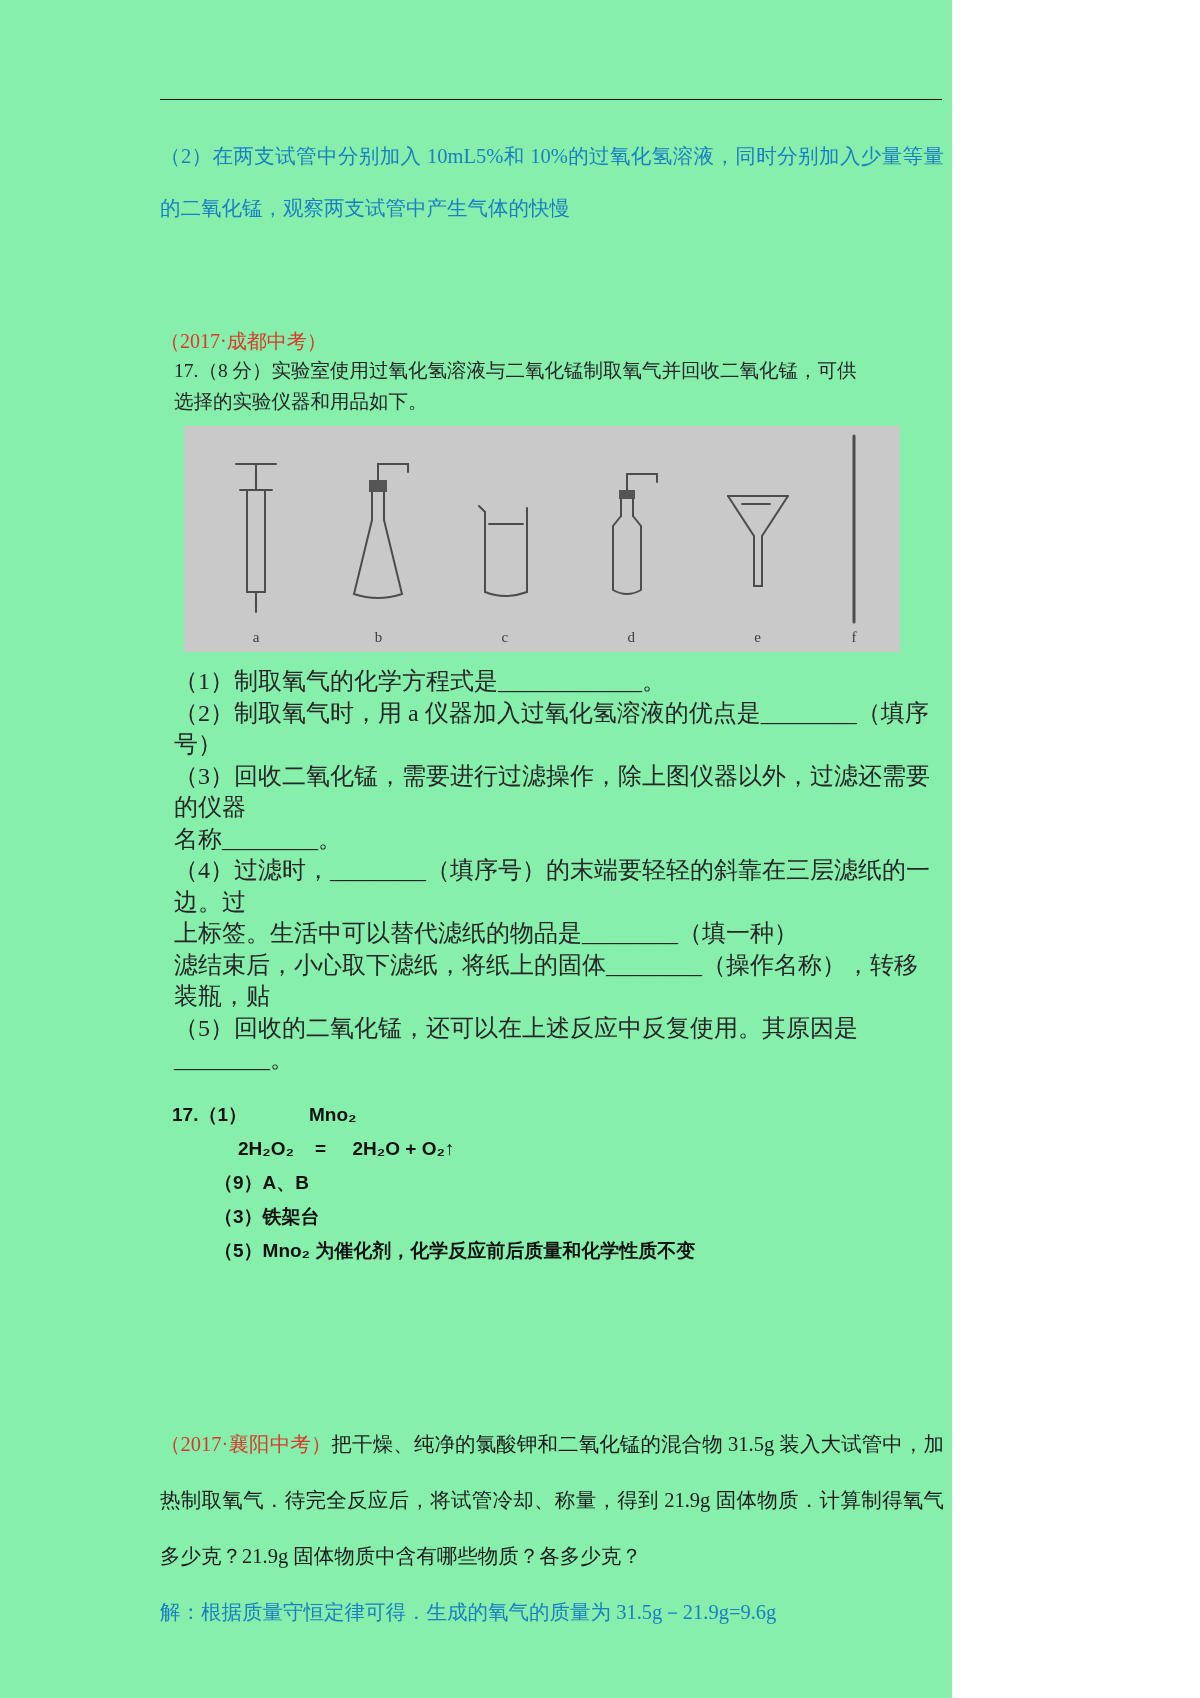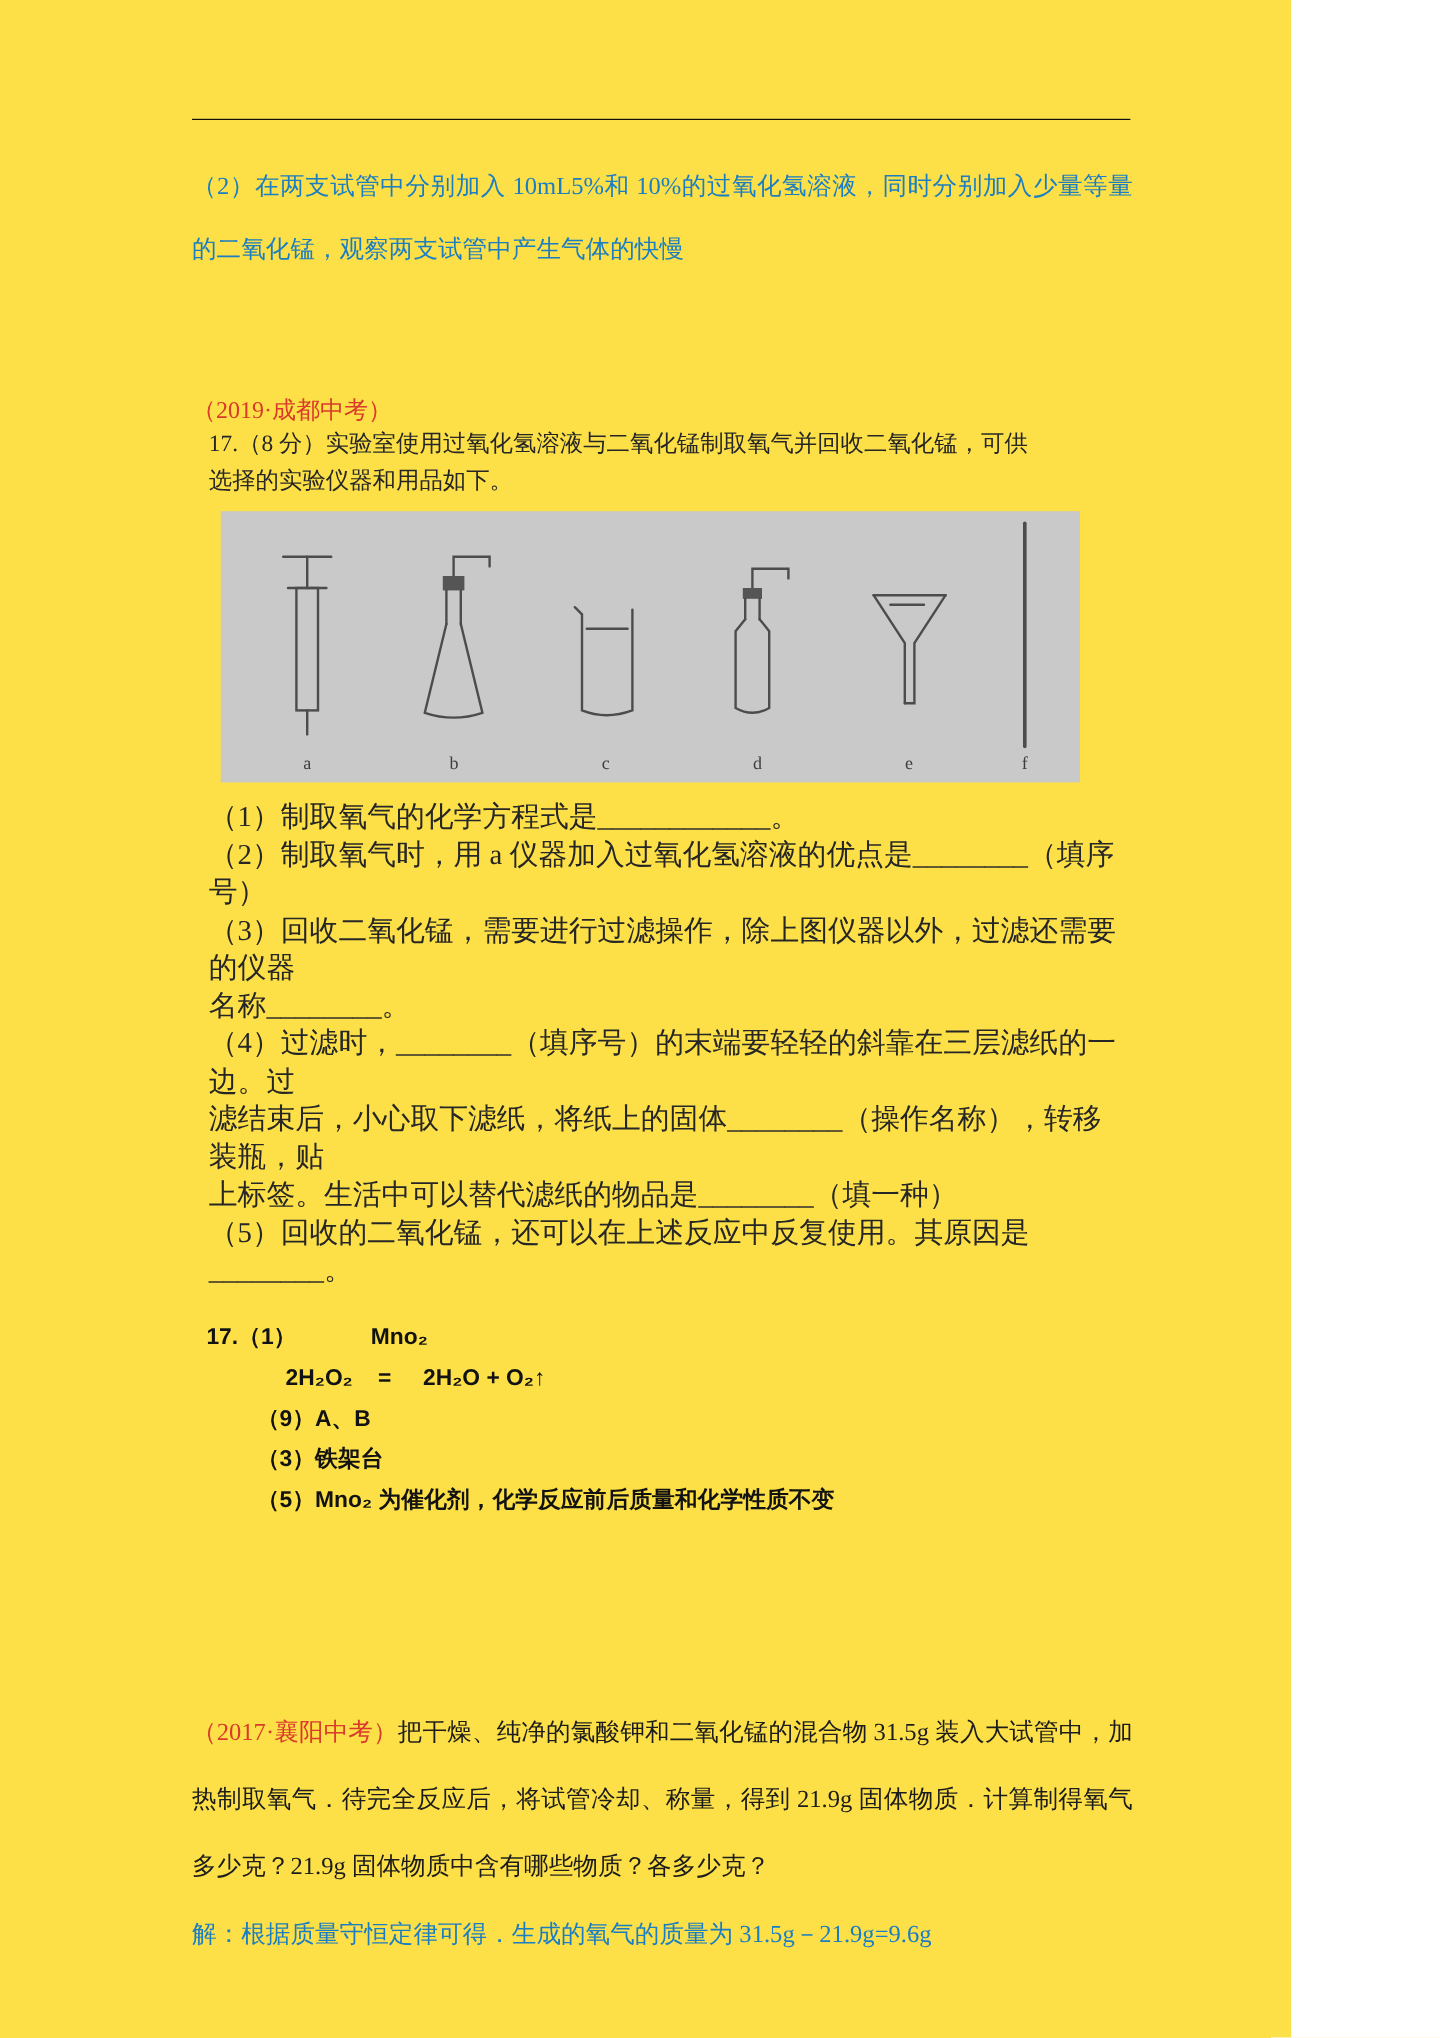--- a/index.html
+++ b/index.html
@@ -4,21 +4,21 @@
 <style>
   :root{
     --blue:#1b7ec2;
     --red:#d93a2b;
     --ink:#1f1f1f;
     --panel:#c9c9c9;
   }
   *{margin:0;padding:0;box-sizing:border-box;}
   html,body{background:#ffffff;}
   .page{
-    width:1076px;height:1698px;background:#fde047;position:relative;
+    width:952px;height:1698px;background:#86efac;position:relative;
     font-family:"Liberation Serif", serif;color:var(--ink);overflow:hidden;
   }
   .content{position:absolute;left:160px;top:0;width:790px;}
   .divider{margin-top:99px;width:782px;border-top:1.6px solid #111;}
   .intro{
     margin-top:30px;width:784px;font-size:20.5px;line-height:52px;
     color:var(--blue);text-align:justify;
   }
   .source{font-size:20px;color:var(--red);}
   .source-1{margin-top:94px;}
@@ -57,21 +57,21 @@
 </head>
 <body>
 
 <div class="page">
   <div class="content">
 
     <div class="divider"></div>
 
     <p class="intro">（2）在两支试管中分别加入 10mL5%和 10%的过氧化氢溶液，同时分别加入少量等量的二氧化锰，观察两支试管中产生气体的快慢</p>
 
-    <p class="source source-1">（2019·成都中考）</p>
+    <p class="source source-1">（2017·成都中考）</p>
 
     <div class="scan">
       <div class="scan-header">
         <p>17.（8 分）实验室使用过氧化氢溶液与二氧化锰制取氧气并回收二氧化锰，可供</p>
         <p>选择的实验仪器和用品如下。</p>
       </div>
 
       <div class="equip-panel">
 
         <div class="equip-item">
@@ -146,22 +146,22 @@
         </div>
 
       </div>
 
       <div class="scan-questions">
         <p>（1）制取氧气的化学方程式是____________。</p>
         <p>（2）制取氧气时，用 a 仪器加入过氧化氢溶液的优点是________（填序号）</p>
         <p>（3）回收二氧化锰，需要进行过滤操作，除上图仪器以外，过滤还需要的仪器</p>
         <p>名称________。</p>
         <p>（4）过滤时，________（填序号）的末端要轻轻的斜靠在三层滤纸的一边。过</p>
+        <p>上标签。生活中可以替代滤纸的物品是________（填一种）</p>
         <p>滤结束后，小心取下滤纸，将纸上的固体________（操作名称），转移装瓶，贴</p>
-        <p>上标签。生活中可以替代滤纸的物品是________（填一种）</p>
         <p>（5）回收的二氧化锰，还可以在上述反应中反复使用。其原因是________。</p>
       </div>
     </div>
 
     <div class="answers">
       <p><span>17.（1）</span><span class="ans-cat">Mno₂</span></p>
       <p><span class="ans-eq">2H₂O₂    =     2H₂O + O₂↑</span></p>
       <p class="ans-item">（9）A、B</p>
       <p class="ans-item">（3）铁架台</p>
       <p class="ans-item">（5）Mno₂ 为催化剂，化学反应前后质量和化学性质不变</p>

